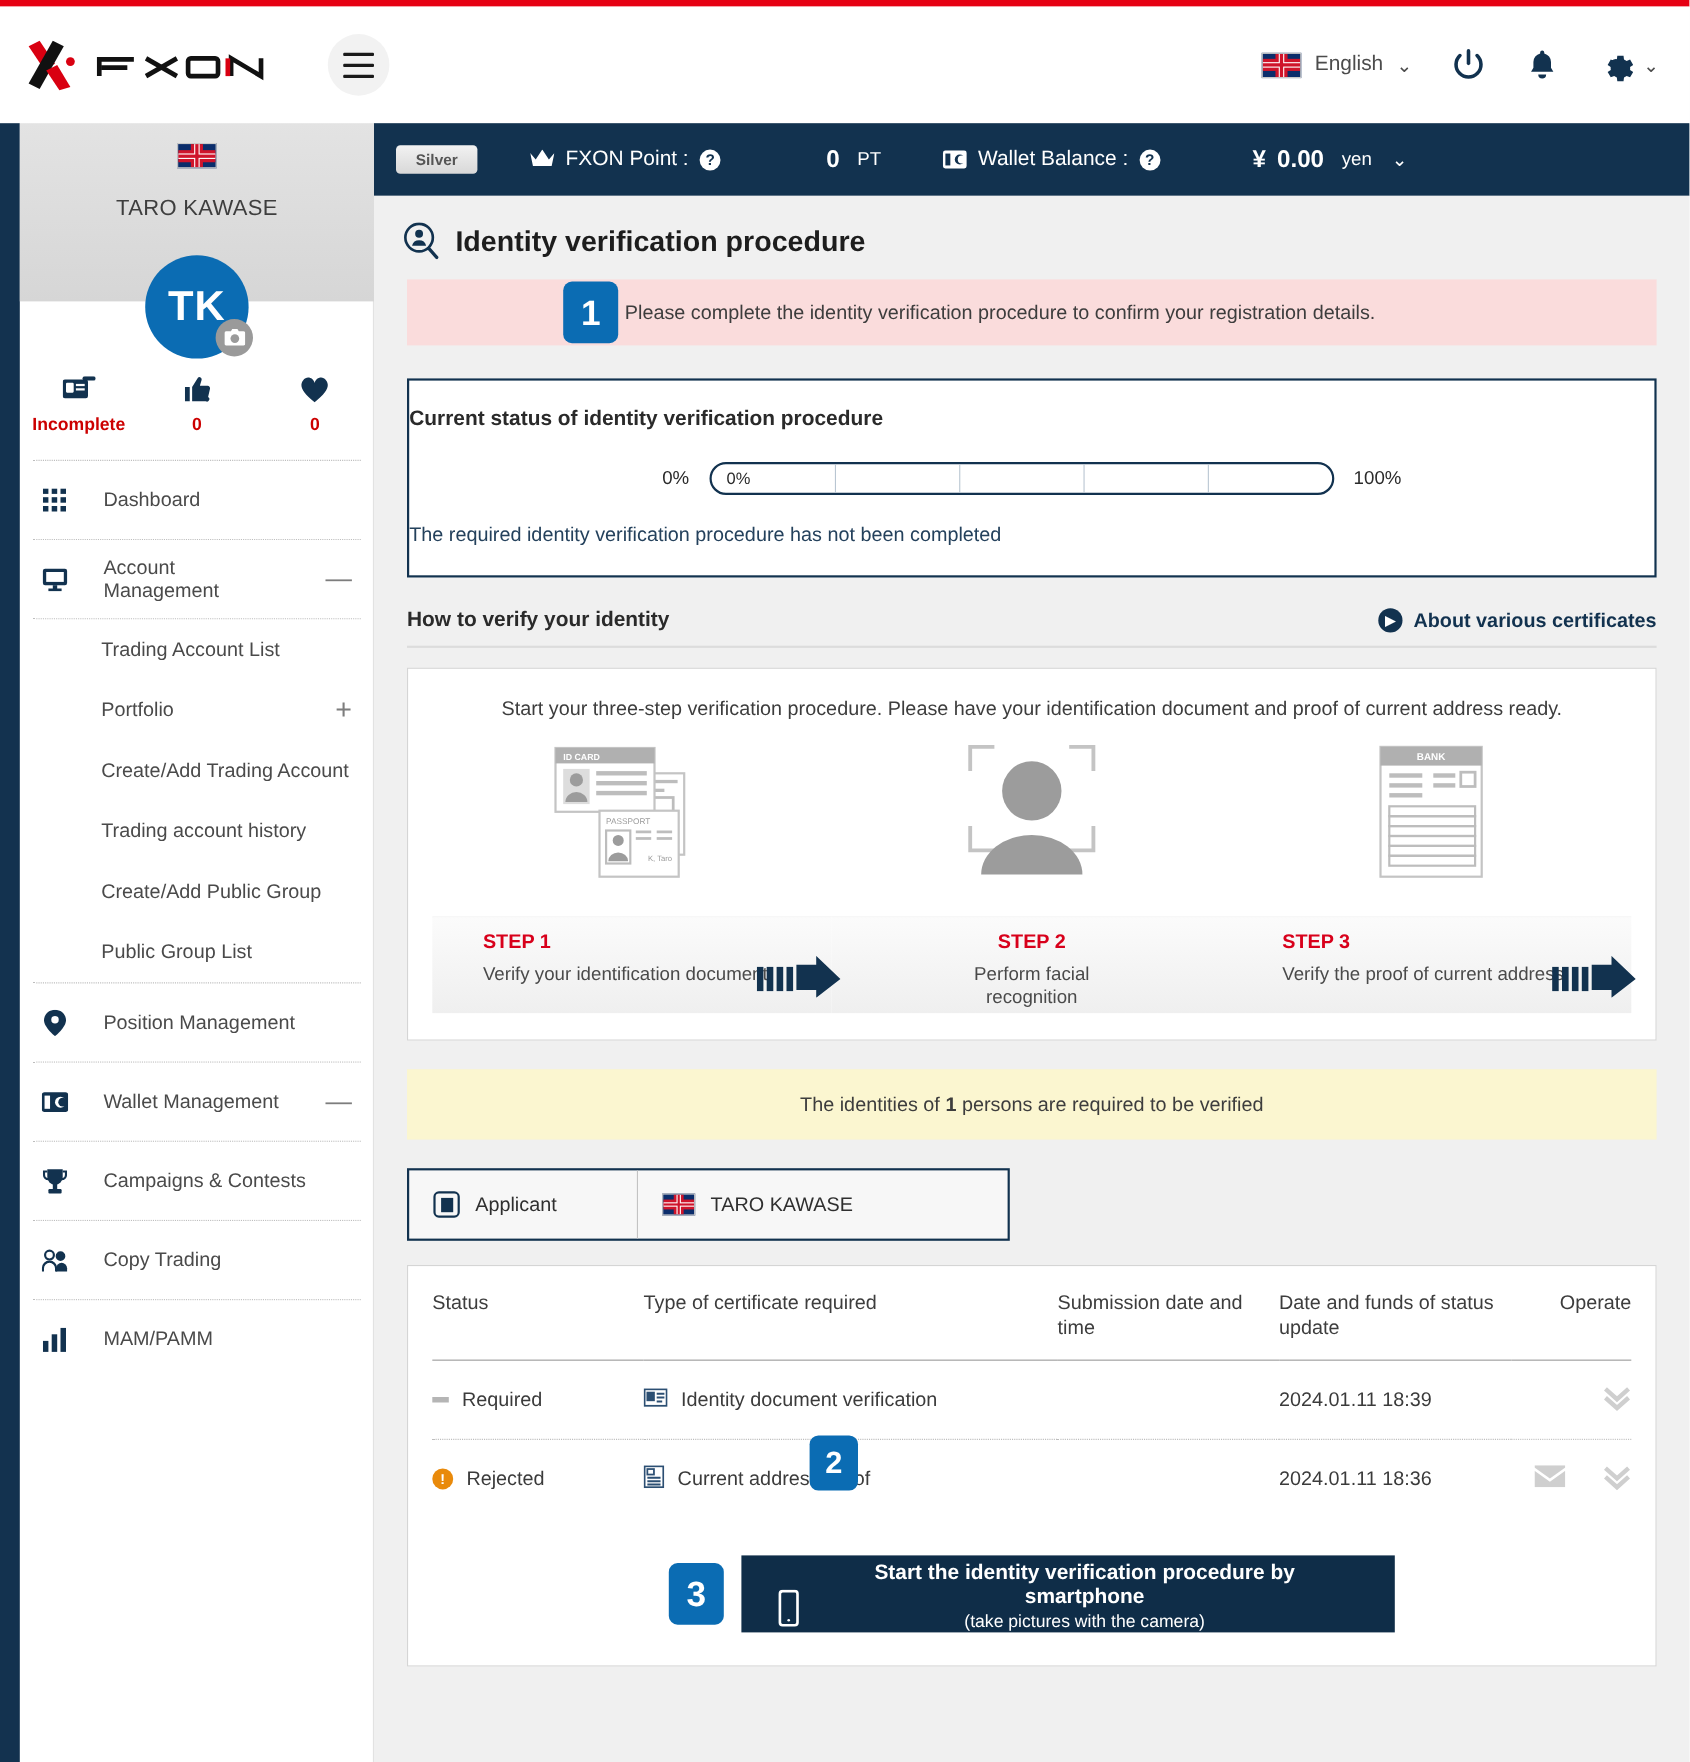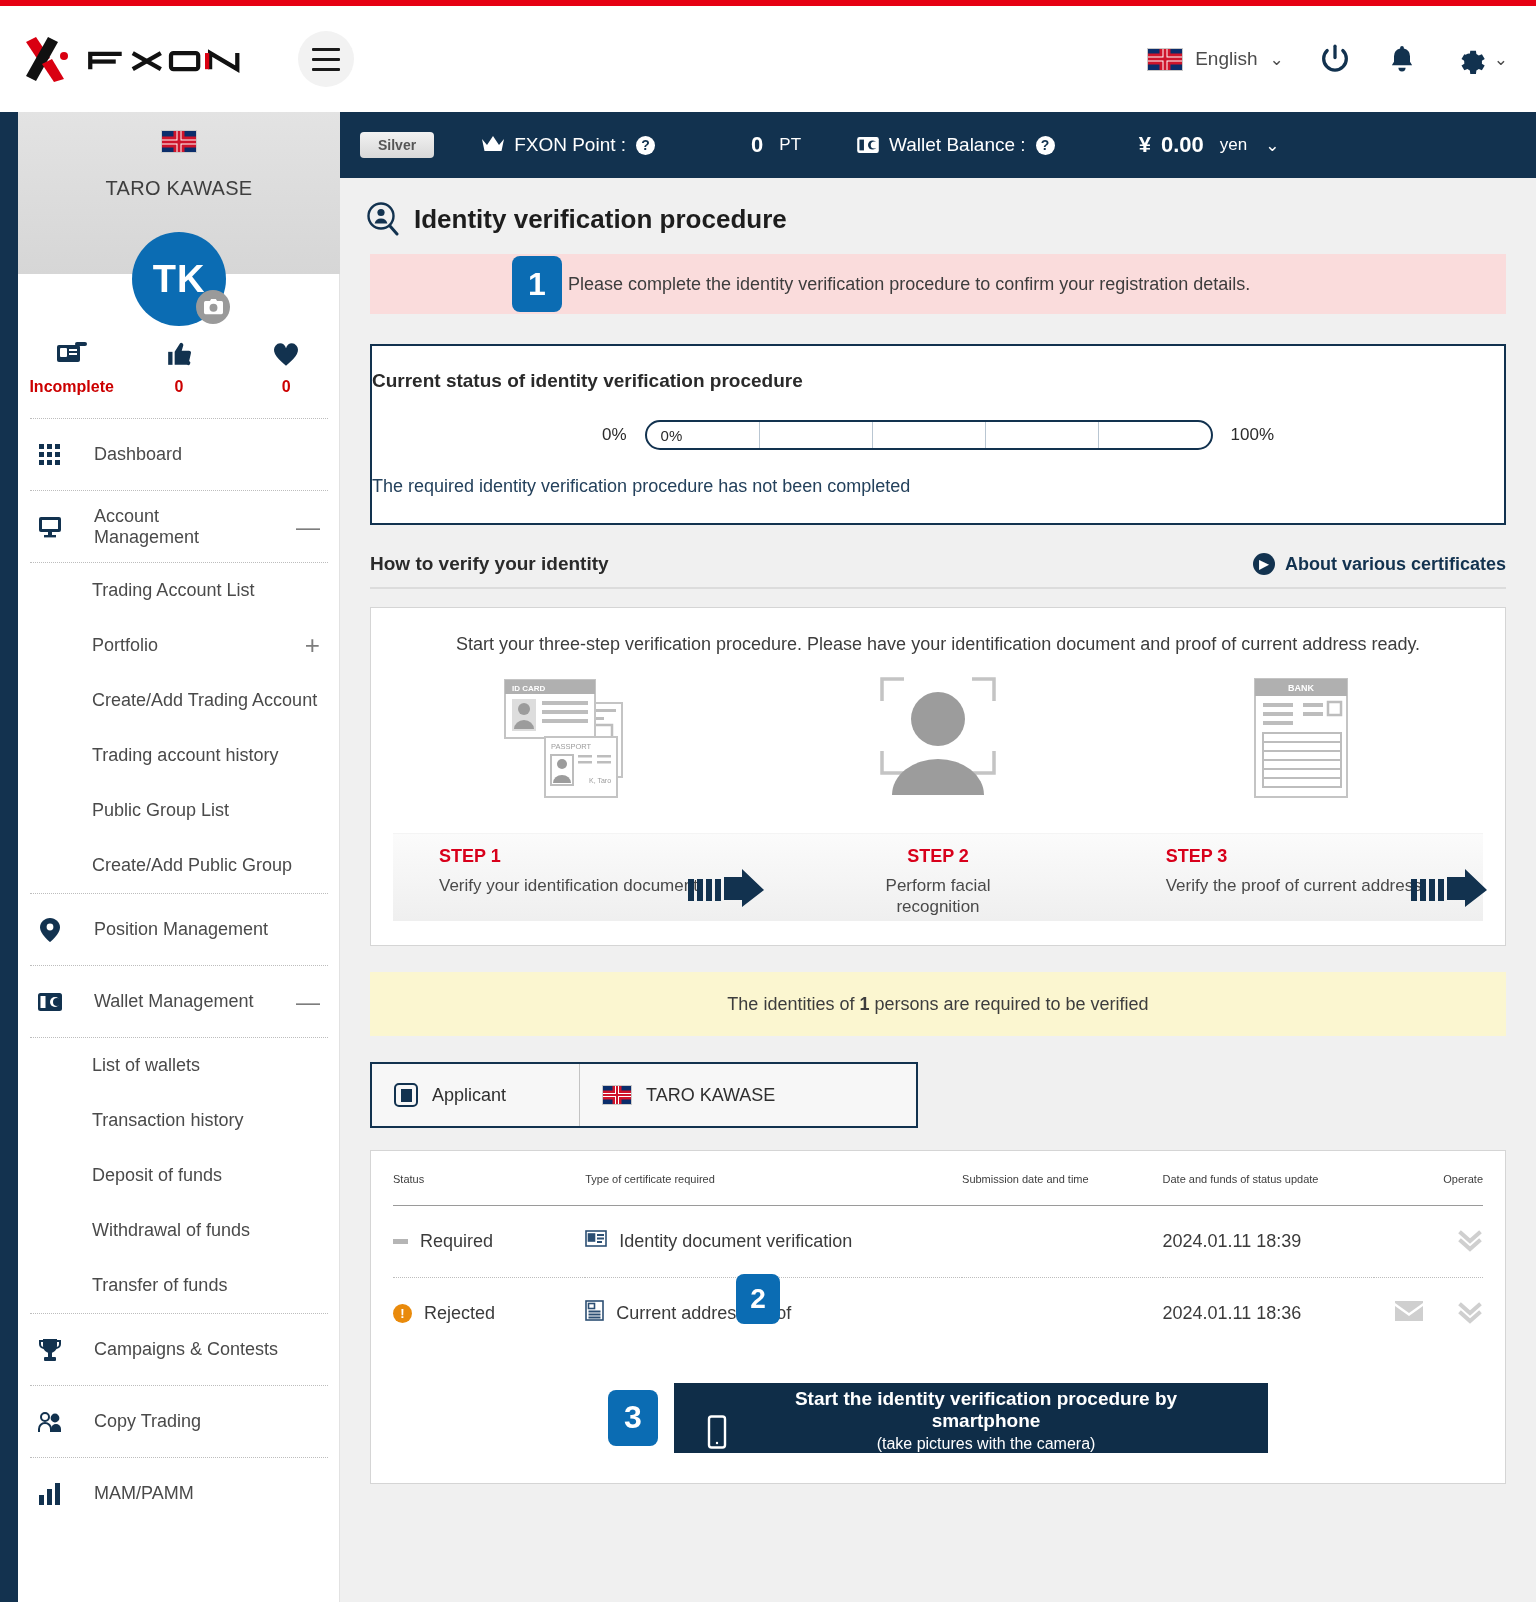--- a/index.html
+++ b/index.html
@@ -169,21 +169,21 @@
   }
   .app-cell { height: 62px; display:flex; align-items:center; gap:14px; padding: 0 22px; font-size:18px; color:#2f2f2f;}
   .app-cell.first { width: 208px; border-right:1px solid #c3c3c3;}
   .sq-ico { width:24px; height:24px; border:2px solid #12324f; border-radius:5px; display:flex;
             align-items:center; justify-content:center;}
   .sq-ico i { width:11px; height:13px; background:#12324f; display:block;}
 
   .table-card { background:#fff; border:1px solid #d5d5d5; margin: 22px 30px 0; padding: 0 22px;}
   table { width:100%; border-collapse: collapse; }
   th {
-    font-weight: normal; color:#3d3d3d; font-size:11px; text-align:left;
+    font-weight: normal; color:#3d3d3d; font-size:18px; text-align:left;
     padding: 22px 0 18px; vertical-align: top; line-height:1.25;
     border-bottom: 1px solid #9a9a9a;
   }
   td { padding: 20px 0; font-size:18px; color:#3b3b3b; border-bottom: 1px dotted #bdbdbd; }
   tr.last td { border-bottom: none; }
   .c-status { width: 195px; }
   .c-type { width: 385px; }
   .c-sub { width: 205px; }
   .c-upd { width: 215px; }
   .c-op { width: 110px; text-align:right; }
@@ -368,24 +368,24 @@
               <span>Portfolio</span>
               <span class="tail">+</span>
             </div>
             <div class="srow">
               <span>Create/Add Trading Account</span>
             </div>
             <div class="srow">
               <span>Trading account history</span>
             </div>
             <div class="srow">
+              <span>Create/Add Public Group</span>
+            </div>
+            <div class="srow">
               <span>Public Group List</span>
-            </div>
-            <div class="srow">
-              <span>Create/Add Public Group</span>
             </div>
           </div>
 
           <div class="mrow">
             <span class="mi">
               <svg width="20" height="24" viewBox="0 0 20 24" fill="#12324f">
                 <path d="M10 0 C4.5 0 0 4.3 0 9.5 C0 16 10 24 10 24 C10 24 20 16 20 9.5 C20 4.3 15.5 0 10 0z"></path>
                 <circle cx="10" cy="9" r="3.4" fill="#fff"></circle>
               </svg>
             </span>
@@ -398,37 +398,20 @@
                 <rect x="0" y="1" width="24" height="18" rx="2.5"></rect>
                 <rect x="2.5" y="4" width="5" height="12" fill="#fff"></rect>
                 <circle cx="17" cy="10" r="5" fill="#fff"></circle>
                   <circle cx="19" cy="10" r="4" fill="#12324f"></circle>
               </svg>
             </span>
             <span>Wallet Management</span>
             <span class="tail">—</span>
           </div>
 
-          <div class="sub-block">
-            <div class="srow">
-              <span>List of wallets</span>
-            </div>
-            <div class="srow">
-              <span>Transaction history</span>
-            </div>
-            <div class="srow">
-              <span>Deposit of funds</span>
-            </div>
-            <div class="srow">
-              <span>Withdrawal of funds</span>
-            </div>
-            <div class="srow">
-              <span>Transfer of funds</span>
-            </div>
-          </div>
 
           <div class="mrow">
             <span class="mi">
               <svg width="22" height="24" viewBox="0 0 22 24" fill="#12324f">
                 <path d="M4 1h14v7a7 7 0 0 1-14 0z"></path>
                 <path d="M4 3H1v3a4 4 0 0 0 4 4M18 3h3v3a4 4 0 0 1-4 4" stroke="#12324f" stroke-width="2" fill="none"></path>
                 <rect x="9" y="14" width="4" height="5"></rect>
                   <rect x="5" y="19" width="12" height="4" rx="1"></rect>
               </svg>
             </span>

